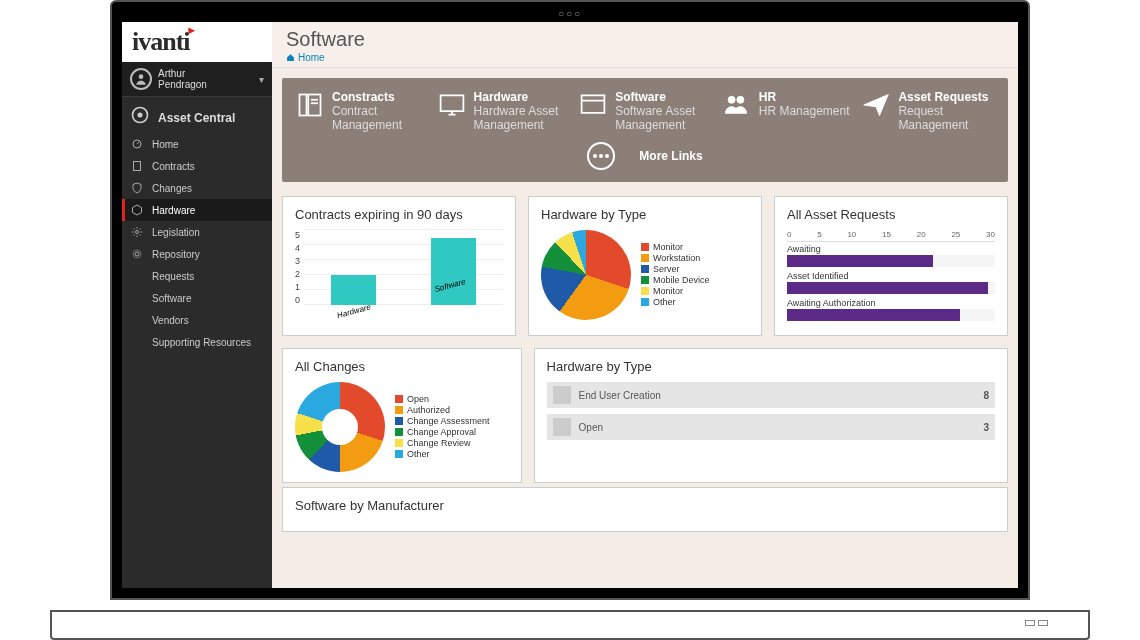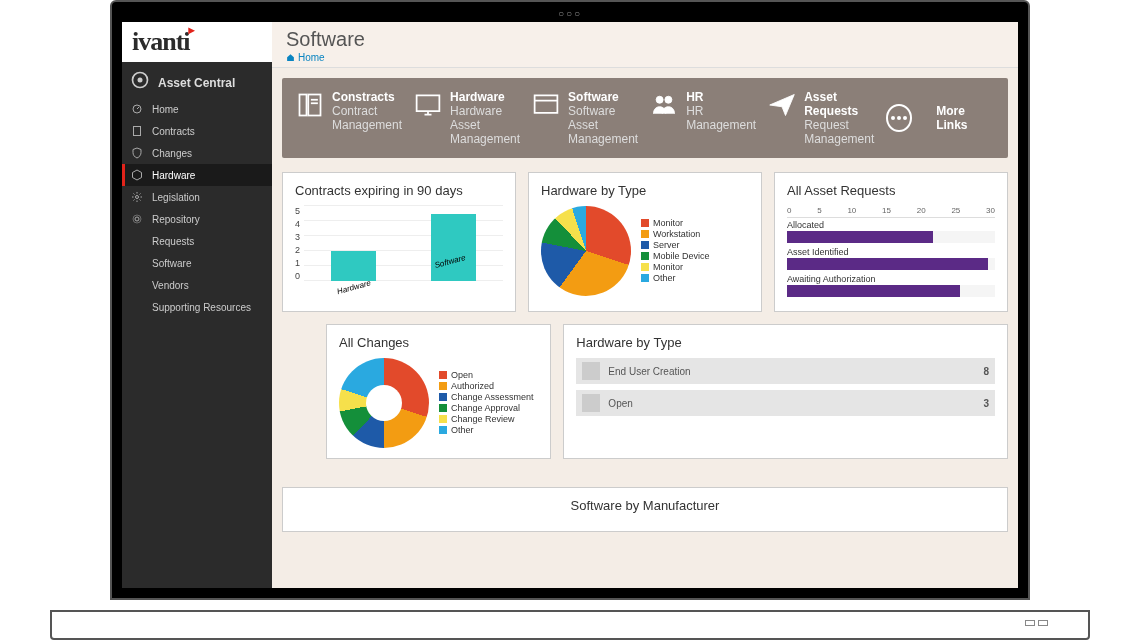--- a/index.html
+++ b/index.html
@@ -49,21 +49,21 @@
 
   .main { flex: 1; display: flex; flex-direction: column; overflow: hidden; }
 
   .topbar { background: #f7f0ea; border-bottom: 1px solid #ddd; padding: 6px 14px 4px; }
   .page-title { font-size: 20px; color: #555; font-weight: 300; }
   .breadcrumb { color: #0a84c1; font-size: 10px; display: flex; align-items: center; gap: 3px; margin-top: 1px; cursor: pointer; }
   .breadcrumb svg { width: 9px; height: 9px; fill: #0a84c1; }
 
   .content { flex: 1; overflow-y: auto; padding: 10px; position: relative; }
 
-  .quicklinks { background: #8b7f78; padding: 12px 14px; display: flex; gap: 10px; align-items: center; border-radius: 2px; margin-bottom: 14px; }
+  .quicklinks { background: #8b7f78; padding: 12px 14px; display: flex; gap: 10px; align-items: center; border-radius: 2px; margin-bottom: 14px; flex-direction: column; }
   .ql-item { display: flex; gap: 8px; align-items: flex-start; color: #fff; flex: 1; cursor: pointer; }
   .ql-icon { width: 30px; height: 30px; display: flex; align-items: center; justify-content: center; }
   .ql-icon svg { width: 28px; height: 28px; fill: #fff; stroke: #fff; }
   .ql-text .ql-title { font-size: 12px; font-weight: bold; }
   .ql-text .ql-sub { font-size: 12px; color: #ddd; }
   .more-links { display: flex; align-items: center; gap: 24px; color: #fff; font-weight: bold; font-size: 12px; cursor: pointer; }
   .more-icon { width: 28px; height: 28px; border: 2px solid #fff; border-radius: 50%; display: flex; align-items: center; justify-content: center; gap: 2px; }
   .more-icon span { width: 4px; height: 4px; background: #fff; border-radius: 50%; }
 
   .panels-row { display: flex; gap: 12px; margin-bottom: 12px; }
@@ -97,24 +97,24 @@
   .hbar-fill { height: 100%; background: #5b2a86; }
 
   
   .list-row { display: flex; align-items: center; background: #e5e5e5; padding: 4px 6px; margin-bottom: 6px; font-size: 10px; color: #555; }
   .list-row .list-icon { width: 18px; height: 18px; background: #ccc; margin-right: 8px; display: inline-block; }
   .list-row .count { margin-left: auto; font-weight: bold; }
 
   .panel.wide2 { flex: 2.1; }
 
   .row3 { display: flex; gap: 12px; }
-  .row3 .panel:first-child { flex: 1; margin-left: 44px; }
+  .row3 .panel:first-child { flex: 1; }
   .row3 .panel.wide2 { flex: 2.1; }
 
-  .partial { margin-top: 28px; text-align: center; }
+  .partial { margin-top: 4px; }
 
   
   .backdrop {
     position: absolute; left: 0; right: 0; bottom: 0; height: 140px; z-index: -1;
     background: linear-gradient(to top, rgba(244,190,90,0.35), rgba(244,190,90,0));
   }
 </style>
 </head>
 <body>
 
@@ -126,20 +126,33 @@
       <div class="app">
 
         <aside class="sidebar">
           <div class="logo-bar">
             <span class="logo">
               <span>ivanti</span>
               <span class="caret">▸</span>
             </span>
           </div>
 
+          <div class="user-row">
+            <span class="user-avatar">
+              <svg viewBox="0 0 24 24">
+                  <circle cx="12" cy="8" r="4"></circle>
+                  <path d="M4 22c0-4 4-7 8-7s8 3 8 7"></path>
+                </svg>
+            </span>
+            <span class="user-name">
+              <span>Arthur</span><br>
+              <span>Pendragon</span>
+            </span>
+            <span class="chev">▾</span>
+          </div>
 
           <div class="app-title-row">
             <svg viewBox="0 0 24 24">
                 <circle cx="12" cy="12" r="9" fill="none" stroke="#ccc" stroke-width="2"></circle>
                 <circle cx="12" cy="12" r="3"></circle>
               </svg>
             <span>Asset Central</span>
           </div>
 
           <ul class="nav" id="nav">
@@ -377,21 +390,21 @@
                     <span>0</span>
                     <span>5</span>
                     <span>10</span>
                     <span>15</span>
                     <span>20</span>
                     <span>25</span>
                     <span>30</span>
                   </div>
                 <div id="hbars">
                     <div class="hbar-group">
-                      <div class="hbar-label">Allocated</div>
+                      <div class="hbar-label">Awaiting</div>
                       <div class="hbar-track">
                         <div class="hbar-fill" style="width:70%;background:#5b2a86"></div>
                       </div>
                     </div>
                     <div class="hbar-group">
                       <div class="hbar-label">Asset Identified</div>
                       <div class="hbar-track">
                         <div class="hbar-fill" style="width:96.66666666666667%;background:#5b2a86"></div>
                       </div>
                     </div>

